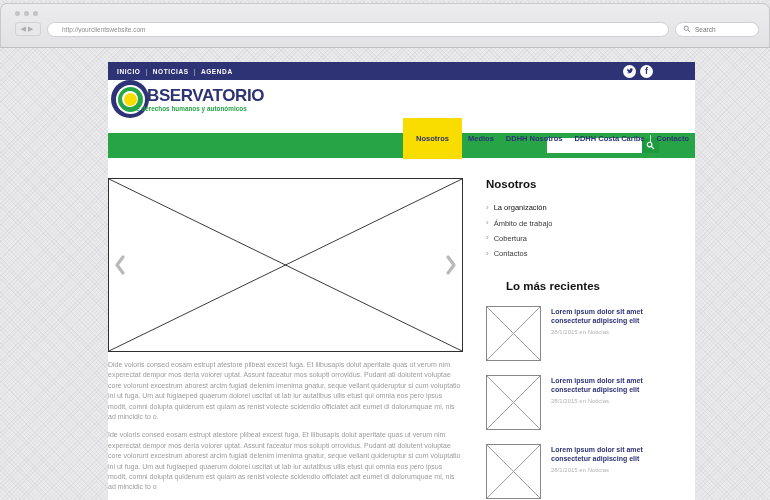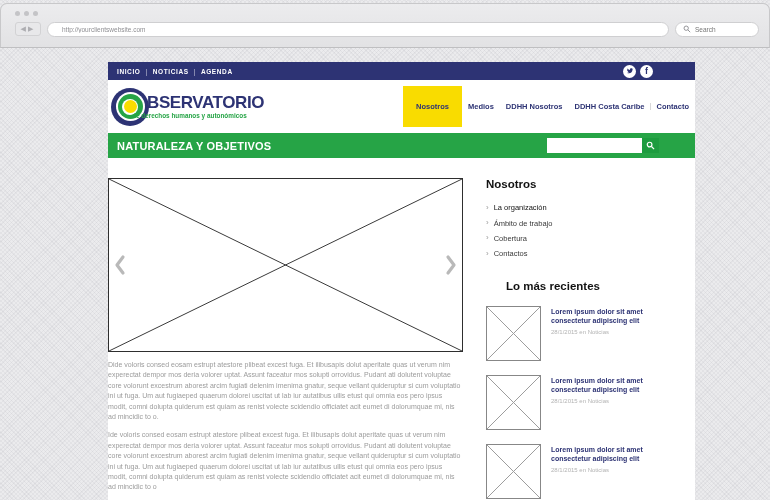--- a/index.html
+++ b/index.html
@@ -53,21 +53,21 @@
   }
   .topbar-links{display:flex; align-items:center; gap:5px;
     color:#fff; font-size:6.5px; letter-spacing:.6px; font-weight:700;}
   .topbar-links .sep{opacity:.7; font-weight:400;}
   .topbar-links a{color:#fff; text-decoration:none; cursor:pointer;}
   .social{display:flex; gap:4px;}
   .soc{width:13px; height:13px; border-radius:50%; background:#fff; display:flex;
     align-items:center; justify-content:center; cursor:pointer;}
   .soc .fb-f{color:var(--navy); font-weight:700; font-size:9px; line-height:1;}
   
-  .site-nav{height:53px; display:flex; align-items:center;}
+  .site-nav{height:53px; display:flex; align-items:flex-start;flex-direction:column;}
   .logo{display:flex; align-items:center; margin-left:3px; cursor:pointer;}
   .logo-circle{width:38px; height:38px; border-radius:50%; background:var(--navy);
     display:flex; align-items:center; justify-content:center; flex-shrink:0;}
   .logo-c2{width:29px; height:29px; border-radius:50%; background:#fff;
     display:flex; align-items:center; justify-content:center;}
   .logo-c3{width:25px; height:25px; border-radius:50%; background:var(--green);
     display:flex; align-items:center; justify-content:center;}
   .logo-c4{width:16px; height:16px; border-radius:50%; background:#fff;
     display:flex; align-items:center; justify-content:center;}
   .logo-c5{width:13px; height:13px; border-radius:50%; background:var(--yellow);}
@@ -186,21 +186,20 @@
           <nav class="mainnav">
             <a class="nav-item active">Nosotros</a>
             <a class="nav-item">Medios</a>
             <a class="nav-item">DDHH Nosotros</a>
             <a class="nav-item divided">DDHH Costa Caribe</a>
             <a class="nav-item">Contacto</a>
           </nav>
         </div>
 
         <div class="banner">
-          <h1>NATURALEZA Y OBJETIVOS</h1>
           <div class="banner-search">
             <input value="" style="">
             <button>
               <svg width="9" height="9" viewBox="0 0 10 10">
                 <circle cx="4" cy="4" r="2.6" fill="none" stroke="#fff" stroke-width="1.3"></circle>
                 <line x1="6.1" y1="6.1" x2="9" y2="9" stroke="#fff" stroke-width="1.3"></line>
               </svg>
             </button>
           </div>
         </div>

